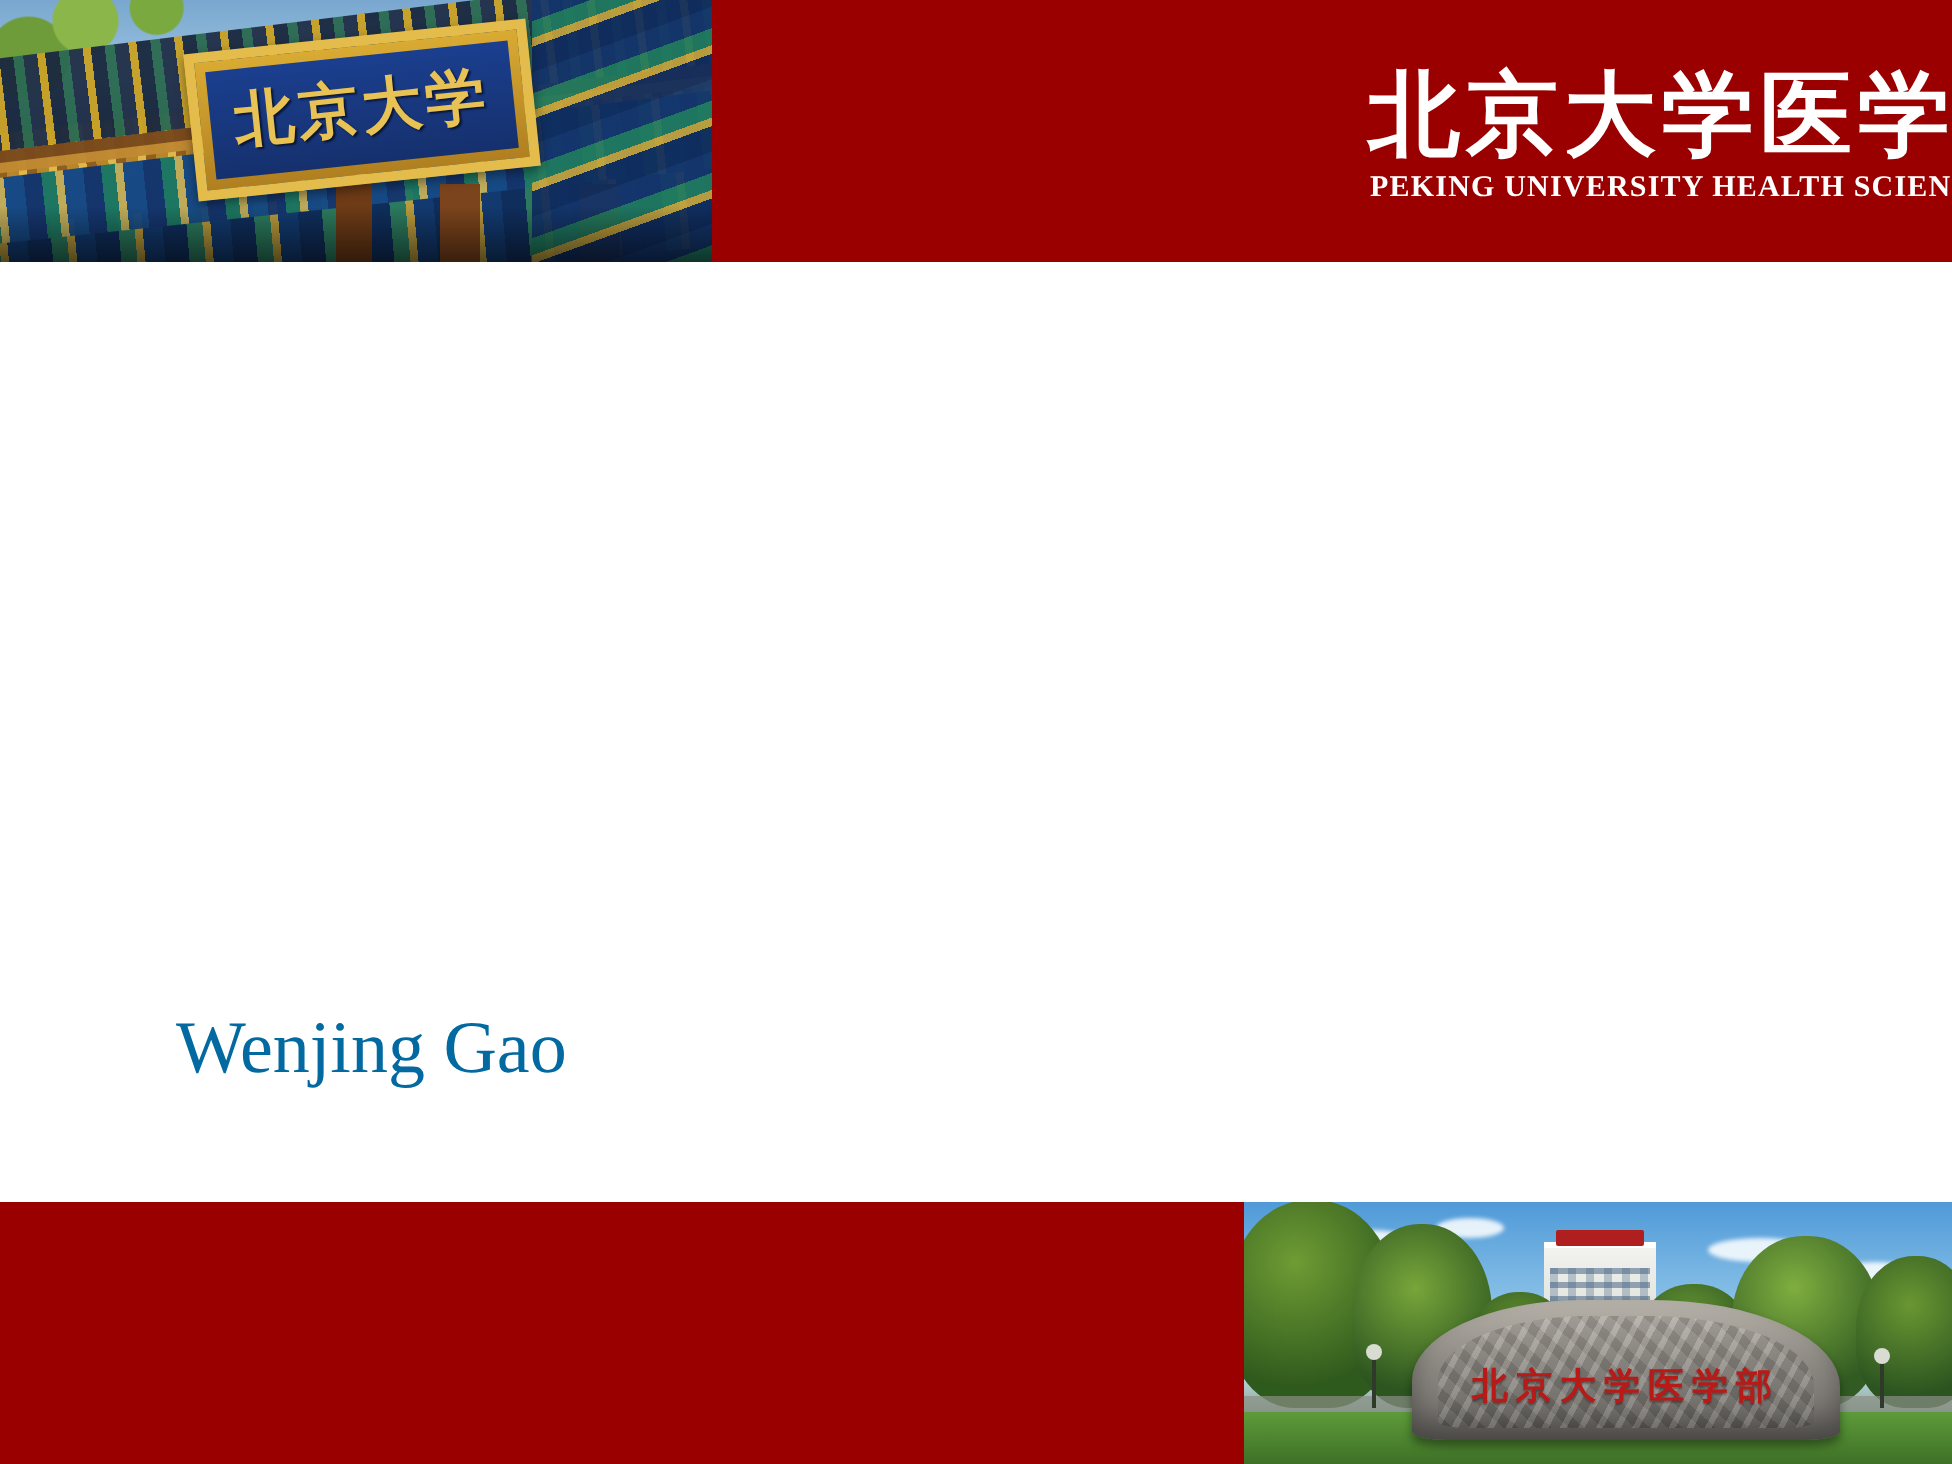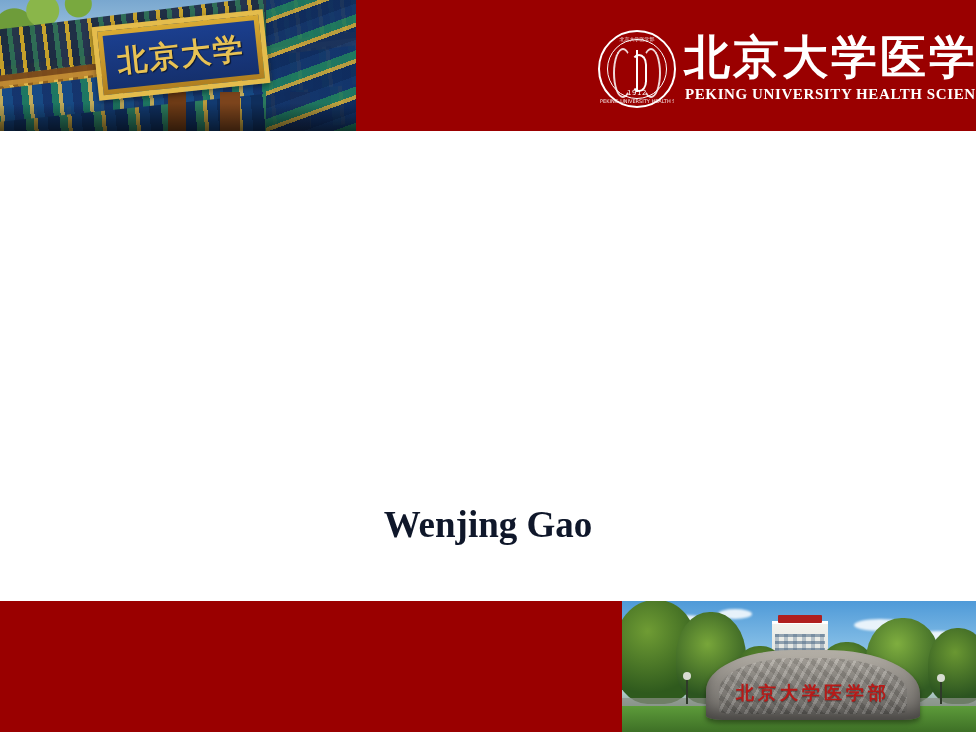--- a/index.html
+++ b/index.html
@@ -257,24 +257,24 @@
     line-height: 65px;
     letter-spacing: -0.2px;
     transform: scaleX(0.94);
     transform-origin: center top;
   }
   .presenter {
     position: absolute;
     left: 88px;
     top: 503px;
     width: 800px;
-    text-align: center;
-    color: #0f172a;
+    text-align: left;
+    color: #0369a1;
     font-family: "Liberation Serif", serif;
-    font-weight: bold;
+    font-weight: normal;
     font-size: 37px;
     line-height: 44px;
   }
 
   
   .footer-band {
     position: absolute;
     left: 0;
     top: 601px;
     width: 976px;
@@ -396,30 +396,20 @@
       <div class="gate-right-orn"></div>
       <div class="gate-plaque">
         <div class="gate-plaque-inner">
           <span class="gate-plaque-text">北京大学</span>
         </div>
       </div>
       <div class="gate-shadow"></div>
     </div>
 
     <div class="logo-block">
-      <div class="logo-seal">
-        <div class="ring2"></div>
-        <div class="arc-top">北京大学医学部</div>
-        <div class="wreath-l"></div>
-        <div class="wreath-r"></div>
-        <div class="rod"></div>
-        <div class="snake"></div>
-        <div class="year">1912</div>
-        <div class="arc-bot">PEKING UNIVERSITY HEALTH SCIENCE CENTER</div>
-      </div>
       <div class="logo-cn">北京大学医学部</div>
       <div class="logo-en">PEKING UNIVERSITY HEALTH SCIENCE CENTER</div>
     </div>
 
   </div>
 
 
   <div class="presenter">Wenjing Gao</div>
 
   <div class="footer-band">

